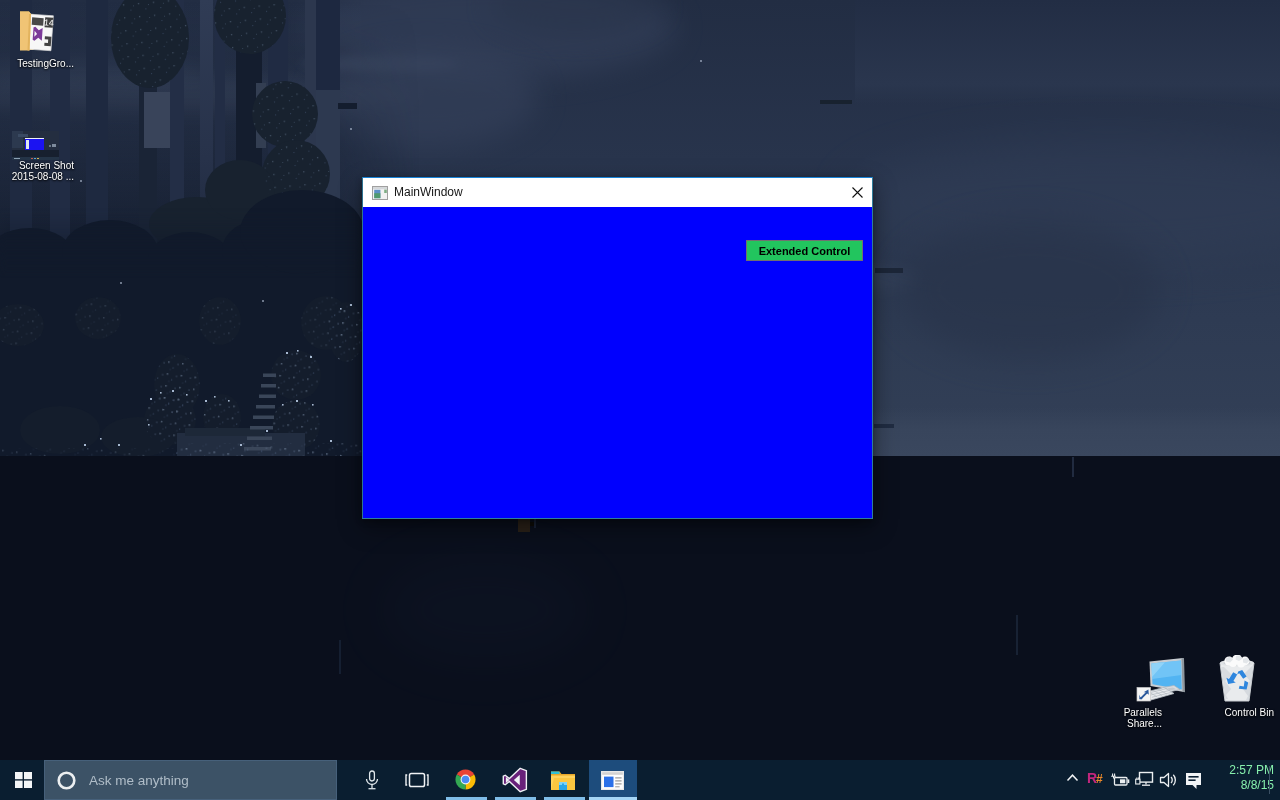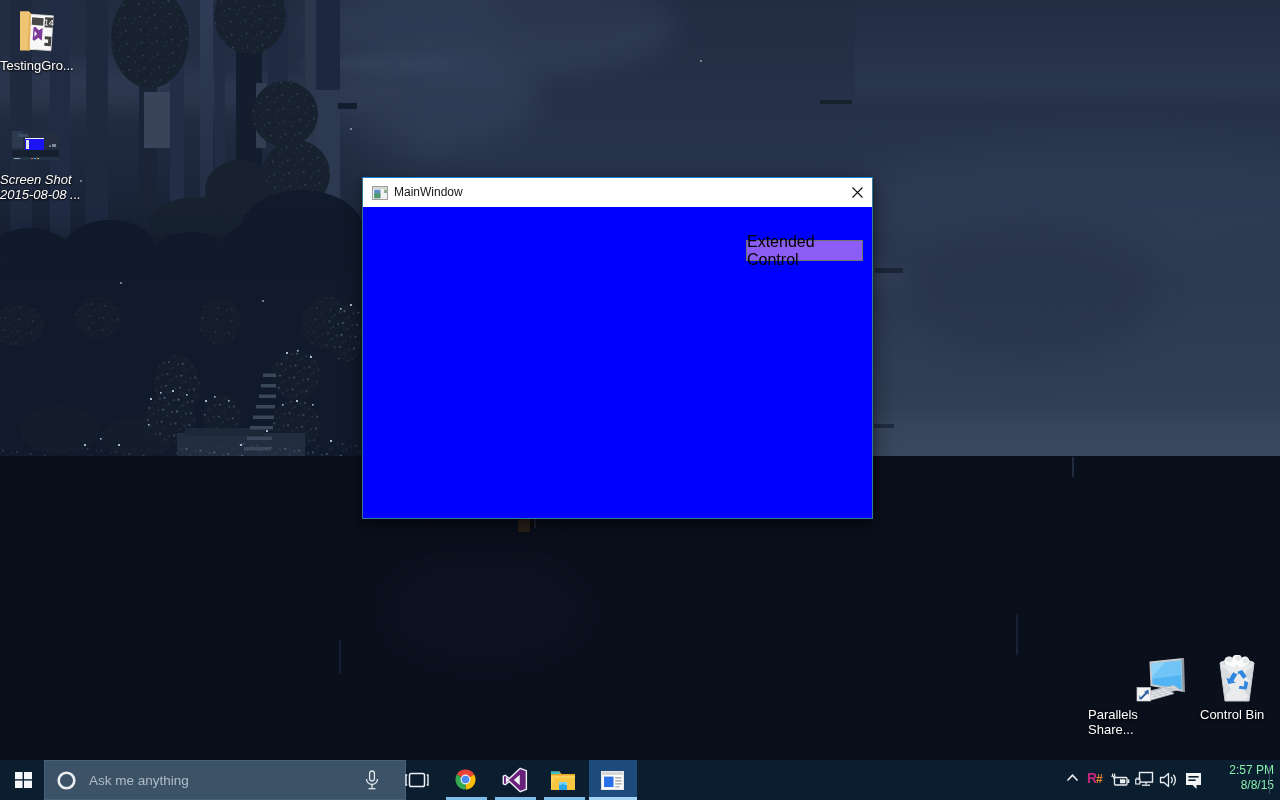--- a/index.html
+++ b/index.html
@@ -1,19 +1,19 @@
 <!DOCTYPE html>
 <html><head>
 <meta charset="utf-8">
 <style>
   * { margin:0; padding:0; box-sizing:border-box; }
   html,body { width:1280px; height:800px; overflow:hidden; }
   body { font-family:"Liberation Sans",sans-serif; position:relative; background:#26324a; }
   .abs { position:absolute; }
-  .lbl { position:absolute; color:#fff; font-size:13px; text-align:left;
+  .lbl { position:absolute; color:#fff; font-size:10px; text-align:right;
          text-shadow:0 1px 2px rgba(0,0,0,.9), 0 0 2px rgba(0,0,0,.6); white-space:nowrap; }
 </style>
 </head>
 <body>
 
 <div id="sky" class="abs" style="left:0;top:0;width:1280px;height:456px;
   background:linear-gradient(180deg,#222d43 0%,#28344c 35%,#2e3b53 70%,#334057 100%);"></div>
 <div class="abs" style="left:-60px;top:78px;width:480px;height:34px;background:#3f4b63;border-radius:50%;filter:blur(9px);opacity:.45;"></div>
 <div class="abs" style="left:-30px;top:60px;width:240px;height:28px;background:#3d4a62;border-radius:50%;filter:blur(9px);opacity:.35;"></div>
 <div class="abs" style="left:300px;top:56px;width:160px;height:16px;background:#46536b;border-radius:50%;filter:blur(5px);opacity:.55;"></div>
@@ -212,21 +212,21 @@
   <div class="abs" style="left:13.6px;top:8.8px;width:3px;height:9px;background:#dfe7ee;"></div>
   <div class="abs" style="left:0;top:18.5px;width:47px;height:7px;background:#17202f;"></div>
   <div class="abs" style="left:0;bottom:0;width:47px;height:3px;background:#243447;"></div>
   <div class="abs" style="left:2px;bottom:1px;width:6px;height:1.5px;background:#8ca1b3;"></div>
   <div class="abs" style="left:19px;bottom:1px;width:1.8px;height:1.5px;background:#c85a50;"></div>
   <div class="abs" style="left:22px;bottom:1px;width:1.8px;height:1.5px;background:#58a6d8;"></div>
   <div class="abs" style="left:25px;bottom:1px;width:1.8px;height:1.5px;background:#d8b54e;"></div>
   <div class="abs" style="right:3.5px;top:13px;width:4px;height:3px;background:#7e8b9c;"></div>
   <div class="abs" style="right:8.5px;top:13.5px;width:2px;height:2px;background:#6a7888;"></div>
 </div>
-<div class="lbl" style="left:0px;top:172px;width:74px;font-style:italic;">Screen Shot<br>2015-08-08 ...</div>
+<div class="lbl" style="left:0px;top:160px;width:74px;">Screen Shot<br>2015-08-08 ...</div>
 
 <svg class="abs" style="left:1135px;top:655px" width="52" height="50" viewBox="0 0 52 50">
 
   <path d="M14.5 6.5 L48 3 L49 37 L15.5 31 Z" fill="#c7ccd1"></path>
   <path d="M46.5 3.2 L49 3 L50 37.2 L47.5 36.8 Z" fill="#8f979e"></path>
   <path d="M16.5 8.5 L46 5.5 L46.8 34.5 L17.5 29.3 Z" fill="#52b4f2"></path>
   <path d="M16.5 8.5 L46 5.5 L46.6 20 L17 24 Z" fill="#7ccaf7" opacity=".75"></path>
   <path d="M16.5 8.5 L30 7.2 L17 22 Z" fill="#9edafa" opacity=".7"></path>
 
   <path d="M28 32.5 L39 30.5 L45 34.5 L34 37 Z" fill="#d7dbdf" stroke="#aeb5bb" stroke-width=".7"></path>
@@ -284,36 +284,36 @@
       <rect x="2.2" y="4.8" width="6.2" height="8.4" fill="#5b8fc6"></rect>
       <rect x="2.2" y="8.2" width="6.2" height="5" fill="#4f9b5e" opacity=".85"></rect>
       <rect x="12.2" y="4.6" width="2.6" height="3.4" fill="#7fae85"></rect>
     </svg>
     <div class="abs" style="left:31px;top:0;height:29px;line-height:29px;font-size:12px;color:#151515;">MainWindow</div>
     <svg class="abs" style="left:489px;top:9px" width="11" height="11" viewBox="0 0 11 11">
       <path d="M0.5 0.5 L10.5 10.5 M10.5 0.5 L0.5 10.5" stroke="#111" stroke-width="1.1"></path>
     </svg>
   </div>
 
-  <div class="abs" style="left:383px;top:62px;width:117px;height:21px;background:#8b5cf6;border:1px solid #707070;
-       display:flex;align-items:center;justify-content:center;font-size:16px;color:#000;">Extended Control</div>
+  <div class="abs" style="left:383px;top:62px;width:117px;height:21px;background:#22c55e;border:1px solid #707070;
+       display:flex;align-items:center;justify-content:center;font-size:11px;color:#000;font-weight:bold;">Extended Control</div>
 </div>
 
 <div class="abs" style="left:0;top:760px;width:1280px;height:40px;background:#0a1e30;">
 
   <svg class="abs" style="left:15px;top:12px" width="17" height="16" viewBox="0 0 17 16">
     <g fill="#f4f6f7">
       <rect x="0" y="0" width="7.6" height="7.2"></rect>
       <rect x="9" y="0" width="8" height="7.2"></rect>
       <rect x="0" y="8.6" width="7.6" height="7.4"></rect>
       <rect x="9" y="8.6" width="8" height="7.4"></rect>
     </g>
   </svg>
 
-  <div class="abs" style="left:44px;top:0;width:362px;height:40px;background:#3c5266;border:1px solid #46607a;">
+  <div class="abs" style="left:44px;top:0;width:293px;height:40px;background:#3c5266;border:1px solid #46607a;">
     <svg class="abs" style="left:12px;top:10px" width="19" height="19" viewBox="0 0 19 19">
       <circle cx="9.5" cy="9.5" r="7.8" fill="none" stroke="#eceff1" stroke-width="2.6"></circle>
     </svg>
     <div class="abs" style="left:44px;top:0;height:40px;line-height:40px;font-size:13.5px;color:#b0bdc8;">Ask me anything</div>
     <svg class="abs" style="left:320px;top:9px" width="14" height="22" viewBox="0 0 14 22">
       <rect x="4.6" y="1" width="4.8" height="10" rx="2.4" fill="none" stroke="#dfe6ea" stroke-width="1.3"></rect>
       <path d="M1.5 9 a5.5 5.5 0 0 0 11 0" fill="none" stroke="#dfe6ea" stroke-width="1.3"></path>
       <line x1="7" y1="14.5" x2="7" y2="18" stroke="#dfe6ea" stroke-width="1.3"></line>
       <line x1="3.5" y1="18.7" x2="10.5" y2="18.7" stroke="#dfe6ea" stroke-width="1.3"></line>
     </svg>

